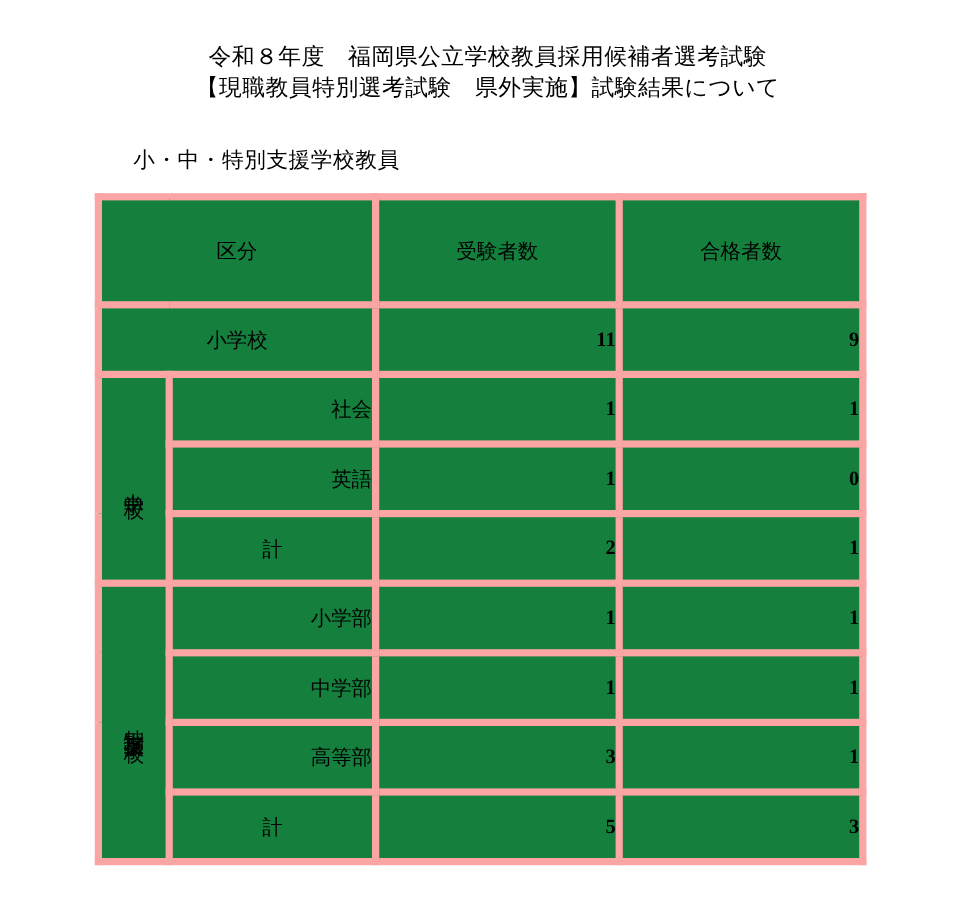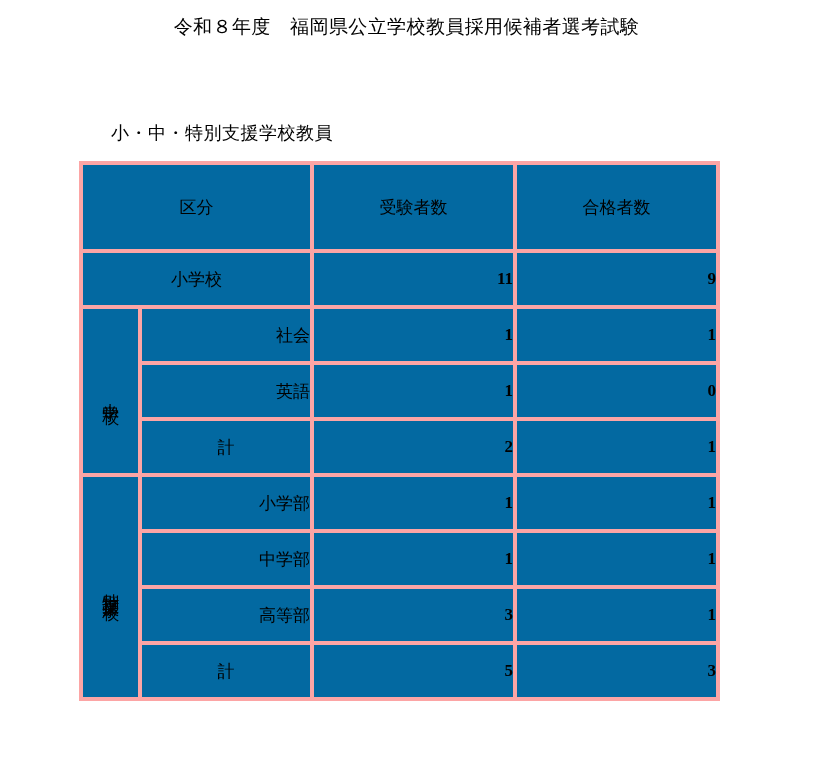--- a/index.html
+++ b/index.html
@@ -14,21 +14,21 @@
     font-family: "Liberation Serif", "DejaVu Serif", serif;
     color: #000000;
     overflow: hidden;
     position: relative;
   }
 
   
   .title-block {
     position: absolute;
     left: 0;
-    top: 14px;
+    top: 35px;
     width: 813px;
     text-align: center;
   }
   .title-line {
     font-size: 19px;
     line-height: 26px;
     letter-spacing: 0.4px;
     white-space: pre;
   }
 
@@ -51,24 +51,24 @@
     top: 161px;
     width: 638px;
   }
   table.result-table {
     border-collapse: collapse;
     table-layout: fixed;
     width: 638px;
     font-size: 17px;
   }
   table.result-table td {
-    border: 4px solid #fca5a5;
+    border: 6px solid #fca5a5;
     padding: 0;
     vertical-align: middle;
-    background: #0369a1;
+    background: #15803d;
   }
 
   
   .col-group  { width: 59px;  }
   .col-sub    { width: 172px; }
   .col-num    { width: 203px; }
 
   
   .tb-outer-left   { border-left-width: 3px;   }
   .tb-outer-right  { border-right-width: 3px;  }
@@ -105,20 +105,21 @@
   }
   .vcell {
     text-align: center;
   }
 </style>
 </head>
 <body>
 
 <div class="title-block">
   <div class="title-line">令和８年度　福岡県公立学校教員採用候補者選考試験</div>
+  <div class="title-line">【現職教員特別選考試験　県外実施】試験結果について</div>
 </div>
 
 <div class="subtitle">小・中・特別支援学校教員</div>
 
 <div class="table-wrap">
   <table class="result-table">
     <colgroup>
       <col class="col-group">
       <col class="col-sub">
       <col class="col-num">

